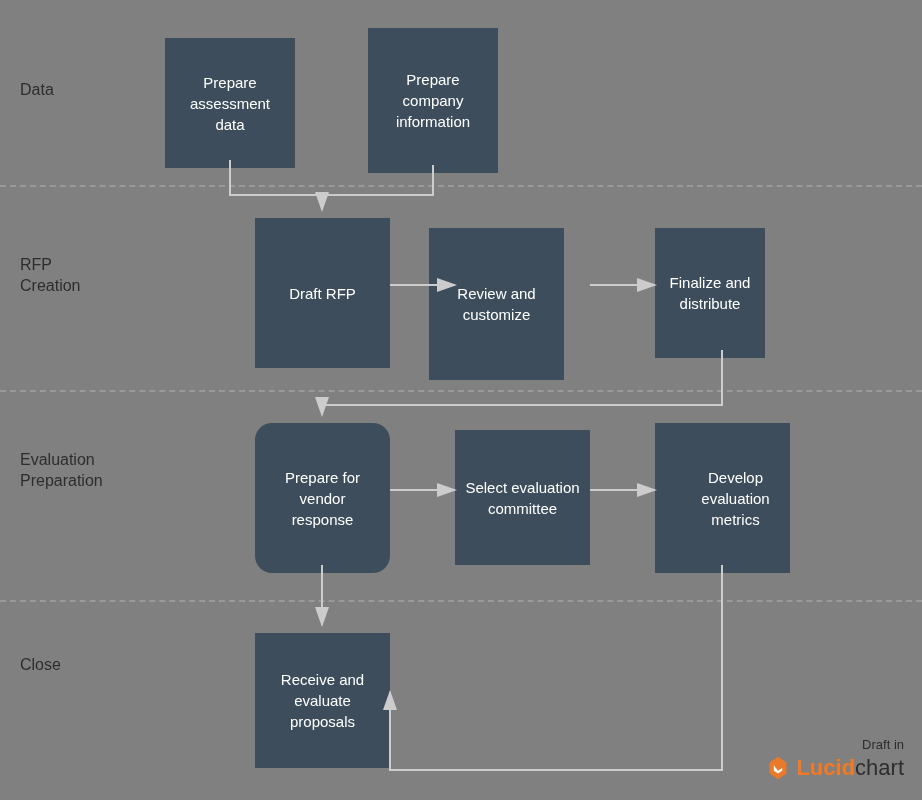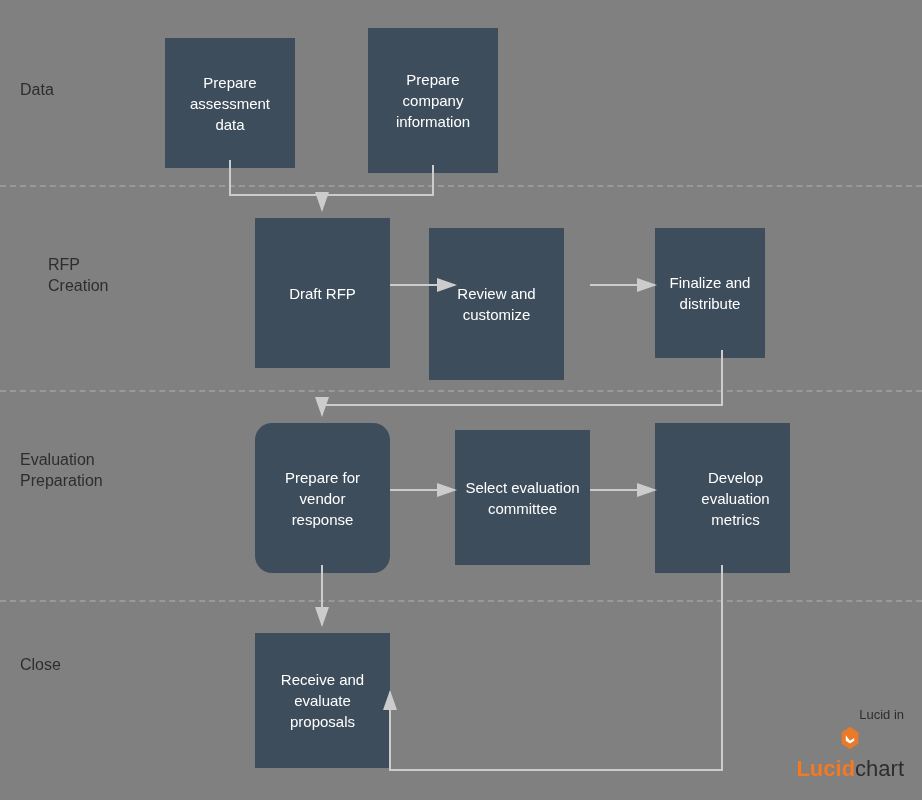--- a/index.html
+++ b/index.html
@@ -75,21 +75,20 @@
     }
     .made-in {
       font-size: 13px;
       color: #2d2d2d;
       margin-bottom: 2px;
     }
     .lucidchart-logo {
       display: flex;
       align-items: center;
       gap: 4px;
-      flex-direction: column;
     }
     .lucid-icon {
       width: 28px;
       height: 28px;
     }
     .lucid-text {
       font-size: 22px;
       font-weight: 700;
       color: #2d2d2d;
     }
@@ -100,21 +99,21 @@
 </head>
 <body>
 
 <div class="diagram-container">
 
   <div class="divider" style="top: 185px;"></div>
   <div class="divider" style="top: 390px;"></div>
   <div class="divider" style="top: 600px;"></div>
 
   <div class="row-label" style="top: 80px; white-space: pre;">Data</div>
-  <div class="row-label" style="top: 255px; white-space: pre; margin-left: 28px;">RFP
+  <div class="row-label" style="top: 255px; white-space: pre;">RFP
 Creation</div>
   <div class="row-label" style="top: 450px; white-space: pre;">Evaluation
 Preparation</div>
   <div class="row-label" style="top: 655px;">Close</div>
 
   <div class="node" style="left: 165px; top: 30px; width: 130px; height: 130px;">Prepare<br>assessment<br>data</div>
 
   <div class="node" style="left: 368px; top: 20px; width: 130px; height: 145px;">Prepare<br>company<br>information</div>
 
   <div class="node" style="left: 255px; top: 210px; width: 135px; height: 150px;">Draft RFP</div>
@@ -156,21 +155,21 @@
     <line x1="590" y1="490" x2="655" y2="490" stroke="#ccc" stroke-width="2" marker-end="url(#arrowhead)"></line>
 
     <line x1="322" y1="565" x2="322" y2="625" stroke="#ccc" stroke-width="2" marker-end="url(#arrowhead)"></line>
 
     <polyline points="722,565 722,770 390,770 390,692" fill="none" stroke="#ccc" stroke-width="2" marker-end="url(#arrowhead)"></polyline>
 
     <line x1="722" y1="770" x2="390" y2="770" stroke="none" stroke-width="2"></line>
   </svg>
 
   <div class="branding">
-    <div class="made-in">Lucid in</div>
+    <div class="made-in">Draft in</div>
     <div class="lucidchart-logo">
       <svg class="lucid-icon" viewBox="0 0 40 40" xmlns="http://www.w3.org/2000/svg">
         <path d="M20 4 L32 12 L32 28 L20 36 L8 28 L8 12 Z" fill="#f47920" opacity="0.9"></path>
         <path d="M14 16 L14 24 L20 28 L26 24 L26 20 L20 24 Z" fill="white"></path>
       </svg>
       <div class="lucid-text">
         <span>Lucid</span><span style="color:#2d2d2d; font-weight:400;">chart</span>
       </div>
     </div>
   </div>

